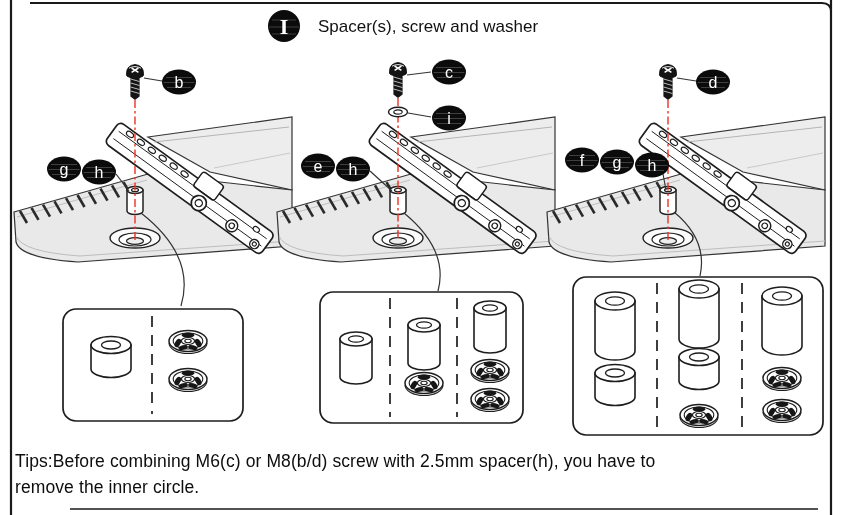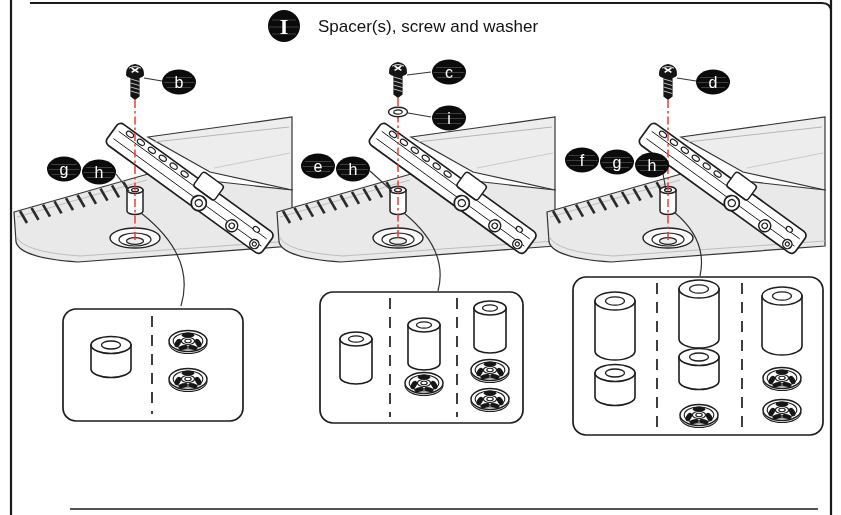--- a/index.html
+++ b/index.html
@@ -251,14 +251,16 @@
       <use href="#sym-cylT" transform="translate(699,289)"></use>
       <use href="#sym-cylW" transform="translate(699,357)"></use>
       <use href="#sym-spoke" transform="translate(699,415)"></use>
       <use href="#sym-cylT" transform="translate(782,296)"></use>
       <use href="#sym-spoke" transform="translate(782,378)"></use>
       <use href="#sym-spoke" transform="translate(782,410)"></use>
     </g>
   </g>
 </svg>
 
+<div class="tips">Tips:Before combining M6(c) or M8(b/d) screw with 2.5mm spacer(h), you have to
+remove the inner circle.</div>
 
 </div>
 
 </body></html>

